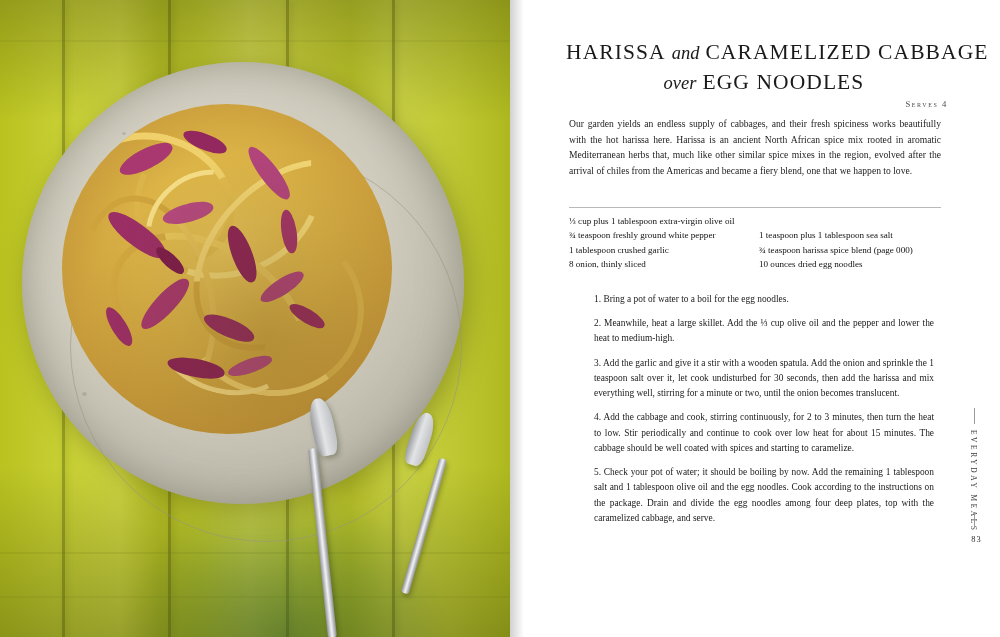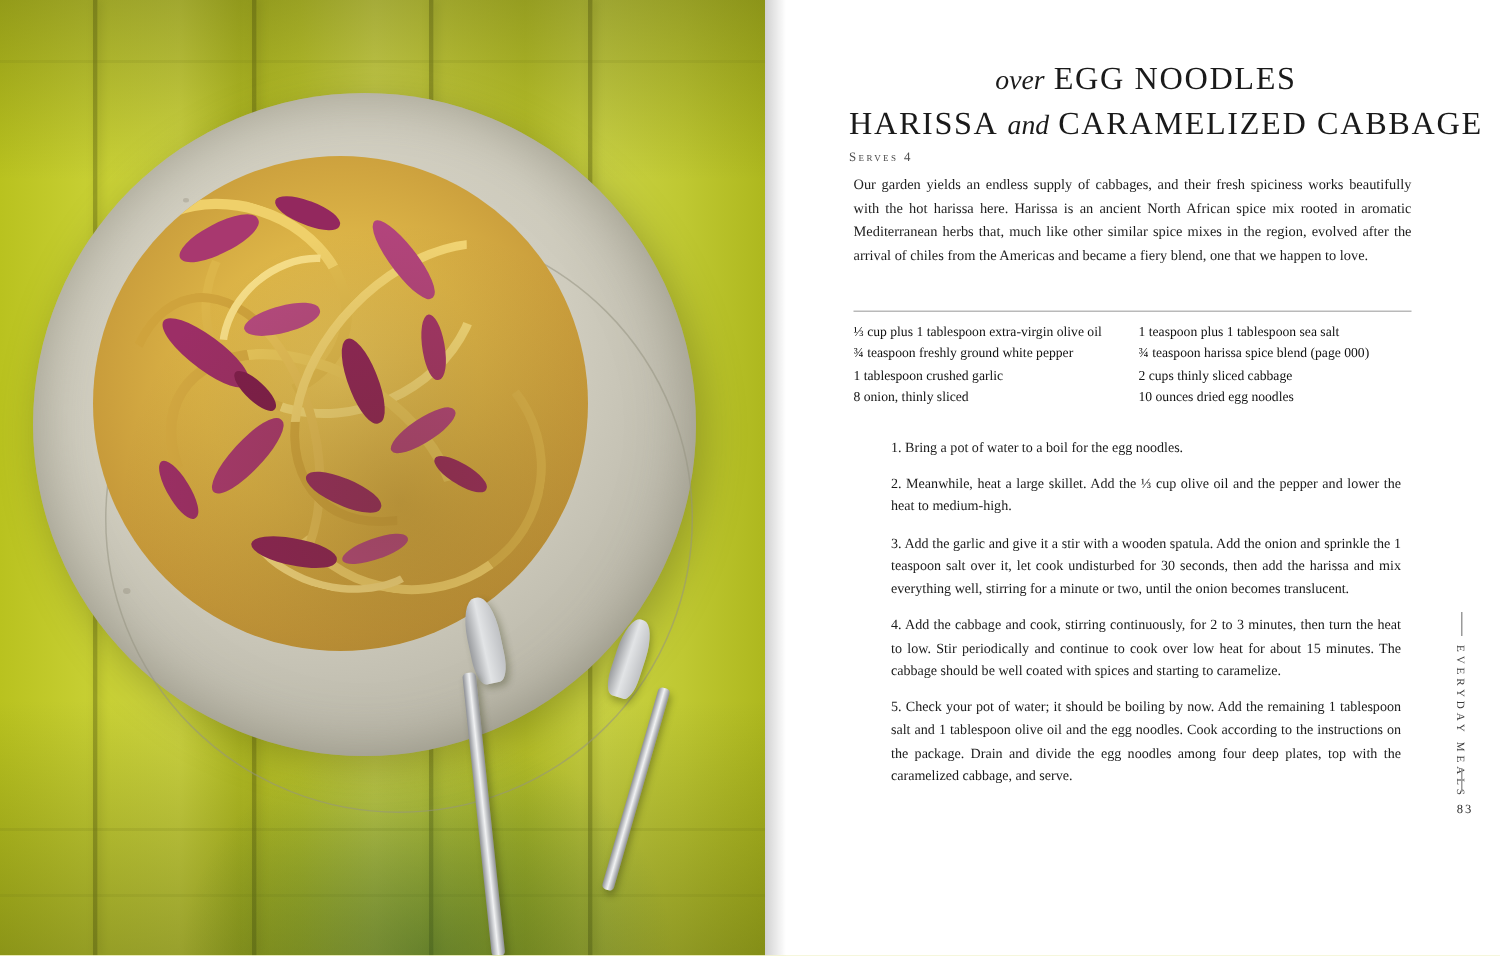--- a/index.html
+++ b/index.html
@@ -162,23 +162,23 @@
     font-variant: small-caps;
     letter-spacing: 1.1px;
   }
   .ital {
     font-style: italic;
     font-size: 18.5px;
     letter-spacing: 0;
   }
   .serves {
     position: absolute;
-    left: 42px; top: 99px;
+    left: 28px; top: 99px;
     width: 396px;
-    text-align: left;
+    text-align: right;
     font-size: 8.6px;
     letter-spacing: 1.6px;
     color: #4d4d4d;
     font-variant: small-caps;
   }
   .intro {
     position: absolute;
     left: 45px; top: 116px;
     width: 372px;
     font-size: 9.6px;
@@ -308,47 +308,46 @@
     <div class="fork-head" style="left:410px; top:412px; width:20px; height:54px; transform:rotate(18deg);"></div>
     <div class="fork" style="left:420px; top:456px; width:8px; height:140px; transform:rotate(16deg);"></div>
   </div>
 
   <div class="gutter"></div>
 
   <div class="text-page">
 
     <div class="title-block">
       <div class="title-line">
-        <span class="ital">over</span>
-        <span class="smallcaps">EGG NOODLES</span>
-      </div>
-      <div class="title-line">
         <span class="smallcaps">HARISSA</span>
         <span class="ital">and</span>
         <span class="smallcaps">CARAMELIZED CABBAGE</span>
+      </div>
+      <div class="title-line">
+        <span class="ital">over</span>
+        <span class="smallcaps">EGG NOODLES</span>
       </div>
     </div>
 
     <div class="serves">Serves 4</div>
 
     <div class="intro">Our garden yields an endless supply of cabbages, and their fresh spiciness works beautifully with the hot harissa here. Harissa is an ancient North African spice mix rooted in aromatic Mediterranean herbs that, much like other similar spice mixes in the region, evolved after the arrival of chiles from the Americas and became a fiery blend, one that we happen to love.</div>
 
     <div class="rule"></div>
 
     <div class="ingredients">
       <div class="ing-col">
         <div>⅓ cup plus 1 tablespoon extra-virgin olive oil</div>
         <div>¾ teaspoon freshly ground white pepper</div>
         <div>1 tablespoon crushed garlic</div>
         <div>8 onion, thinly sliced</div>
       </div>
       <div class="ing-col">
         <div>1 teaspoon plus 1 tablespoon sea salt</div>
         <div>¾ teaspoon harissa spice blend (page 000)</div>
-        <div>2 cups thinly sliced cabbage</div>
         <div>10 ounces dried egg noodles</div>
       </div>
     </div>
 
     <div class="steps">
       <p>1. Bring a pot of water to a boil for the egg noodles.</p>
       <p>2. Meanwhile, heat a large skillet. Add the ⅓ cup olive oil and the pepper and lower the heat to medium-high.</p>
       <p>3. Add the garlic and give it a stir with a wooden spatula. Add the onion and sprinkle the 1 teaspoon salt over it, let cook undisturbed for 30 seconds, then add the harissa and mix everything well, stirring for a minute or two, until the onion becomes translucent.</p>
       <p>4. Add the cabbage and cook, stirring continuously, for 2 to 3 minutes, then turn the heat to low. Stir periodically and continue to cook over low heat for about 15 minutes. The cabbage should be well coated with spices and starting to caramelize.</p>
       <p>5. Check your pot of water; it should be boiling by now. Add the remaining 1 tablespoon salt and 1 tablespoon olive oil and the egg noodles. Cook according to the instructions on the package. Drain and divide the egg noodles among four deep plates, top with the caramelized cabbage, and serve.</p>

